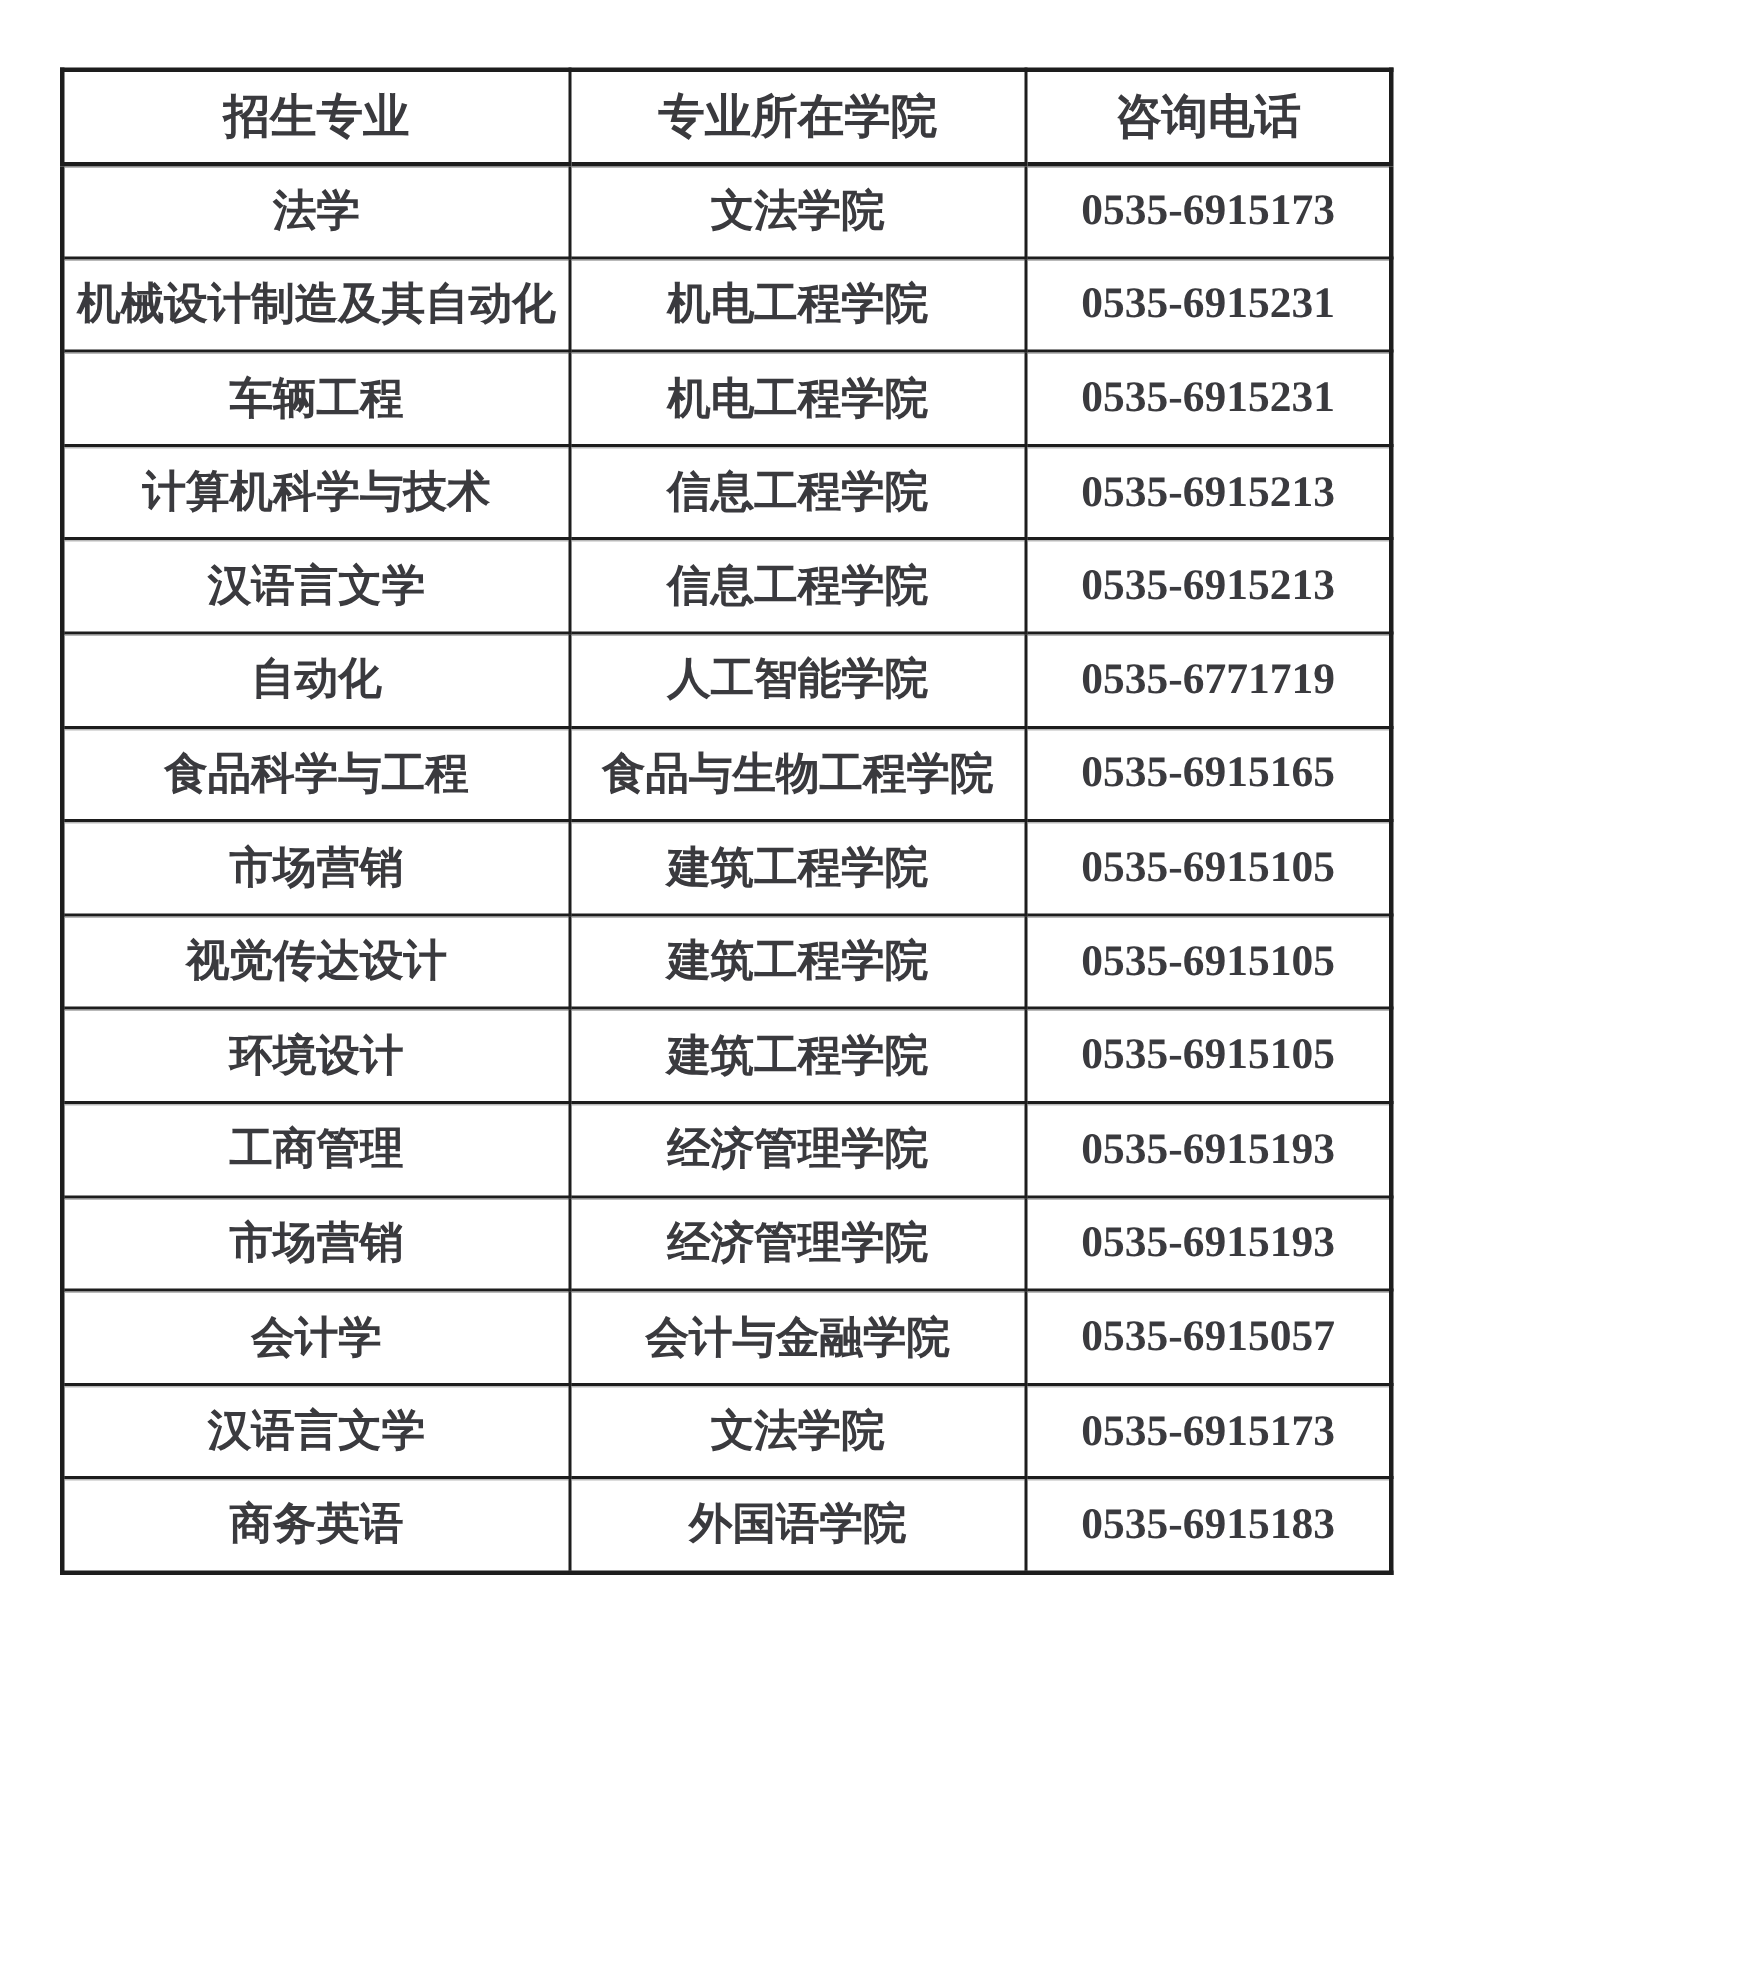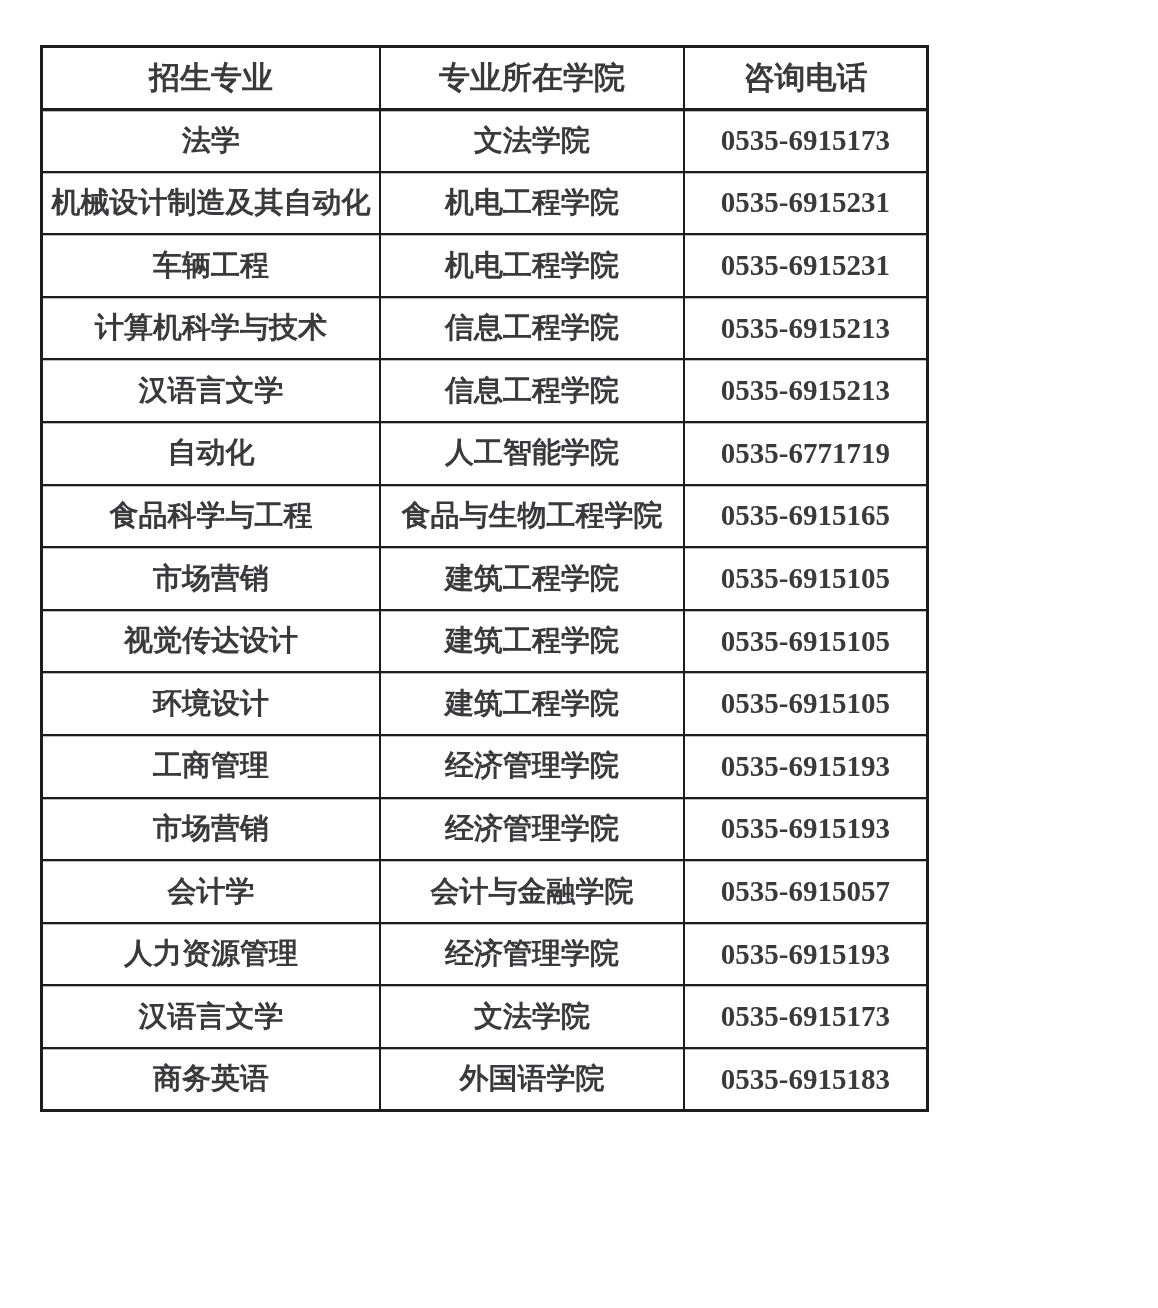--- a/index.html
+++ b/index.html
@@ -128,25 +128,20 @@
           <td>市场营销</td>
           <td>经济管理学院</td>
           <td>0535-6915193</td>
         </tr>
         <tr>
           <td>会计学</td>
           <td>会计与金融学院</td>
           <td>0535-6915057</td>
         </tr>
         <tr>
-          <td>人力资源管理</td>
-          <td>经济管理学院</td>
-          <td>0535-6915193</td>
-        </tr>
-        <tr>
           <td>汉语言文学</td>
           <td>文法学院</td>
           <td>0535-6915173</td>
         </tr>
         <tr>
           <td>商务英语</td>
           <td>外国语学院</td>
           <td>0535-6915183</td>
         </tr>
       </tbody>

